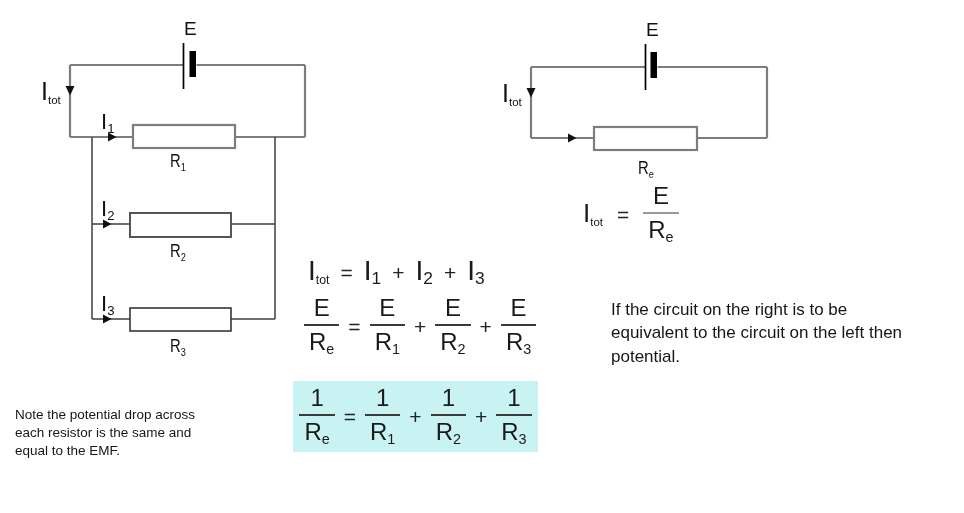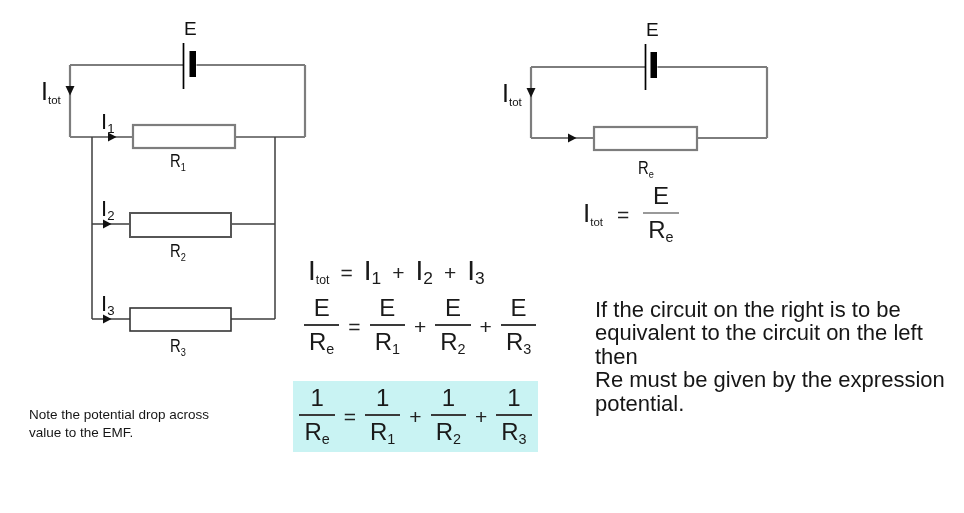--- a/index.html
+++ b/index.html
@@ -42,21 +42,21 @@
   .frac .bar{align-self:stretch; height:2px; background:var(--fraction-bar,#3a3a3a);}
   .frac .bar.gray{background:var(--fraction-bar-gray,#999);}
   .frac .den{padding:4px 5px 0;}
   .frac .den sub{font-size:60%; vertical-align:-0.28em;}
 
   .highlight-box{background:var(--highlight,#c9f3f3);}
   .highlight-box .inner{display:flex; align-items:center; justify-content:center; gap:9px; width:100%; height:100%;}
 
   
   .note-left{font-size:13.5px; line-height:18px; color:#161616;}
-  .note-right{font-size:22px; line-height:23.4px; color:#161616;}
+  .note-right{font-size:17px; line-height:23.4px; color:#161616;margin-left:16px;}
 </style>
 </head>
 <body>
 
 <div class="canvas">
 
   <svg class="abs" style="left:0;top:0" width="964" height="513" viewBox="0 0 964 513">
     <g>
       <path class="wg" d="M70 65 H183 M196.5 65 H305 M70 65 V137 M305 65 V137 M70 137 H133 M235 137 H305"></path>
       <line class="plate-thin" x1="183.5" y1="43" x2="183.5" y2="89"></line>
@@ -163,25 +163,25 @@
       </span>
       <span class="eq-op">+</span>
       <span class="frac">
         <span class="num">1</span>
         <span class="bar"></span>
         <span class="den"><span>R</span><sub>3</sub></span>
       </span>
     </div>
   </div>
 
-  <div class="abs note-left" style="left:29px; top:406px">
+  <div class="abs note-left" style="left:15px; top:406px">
     <div>Note the potential drop across</div>
-    <div>value to the EMF.</div>
+    <div>each resistor is the same and</div>
+    <div>equal to the EMF.</div>
   </div>
 
   <div class="abs note-right" style="left:595px; top:298px">
     <div>If the circuit on the right is to be</div>
     <div>equivalent to the circuit on the left then</div>
-    <div>Re must be given by the expression</div>
     <div>potential.</div>
   </div>
 
 </div>
 
 </body></html>

